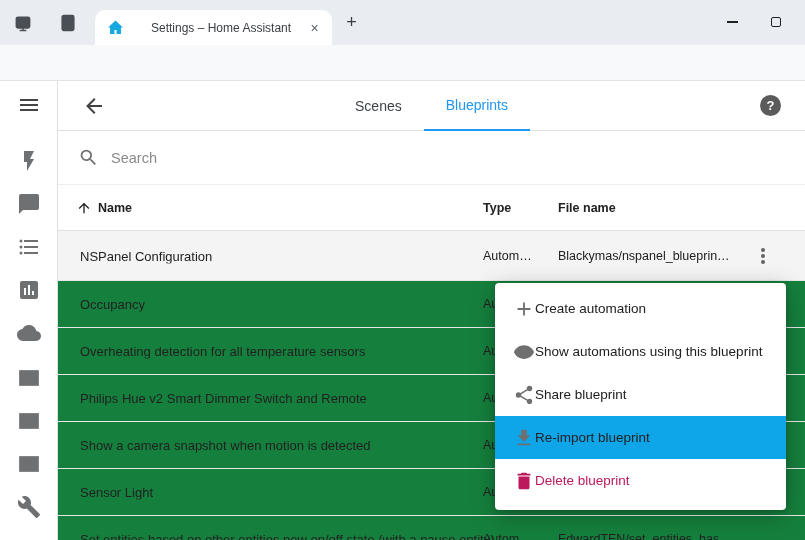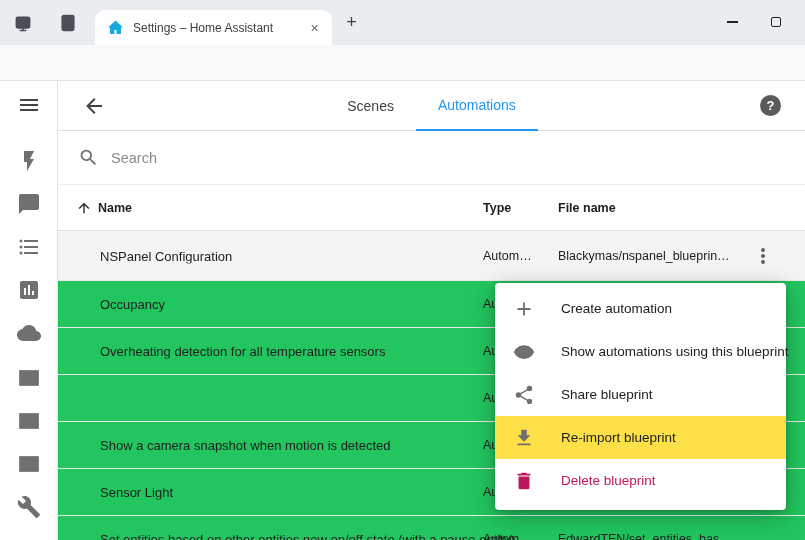--- a/index.html
+++ b/index.html
@@ -6,21 +6,21 @@
   html,body { width:805px; height:540px; overflow:hidden; }
   body { font-family:"Liberation Sans", sans-serif; background:#fff; position:relative; color:#212121; }
   svg { display:block; fill:currentColor; }
   .icw { display:flex; align-items:center; justify-content:center; }
 
   
   #titlebar { position:absolute; left:0; top:0; width:805px; height:45px; background:#e9edf2; }
   .tb-icon { position:absolute; top:13px; width:20px; height:20px; color:#4a4f55; }
   #tab { position:absolute; left:95px; top:10px; width:237px; height:35px; background:#fff; border-radius:10px 10px 0 0; display:flex; align-items:center; padding:0 8px 0 12px; }
   #tab-favicon { width:17px; height:17px; color:#18a8e0; }
-  #tab-title { font-size:12px; color:#3c4043; flex:1; white-space:nowrap; overflow:hidden; margin-left:9px; }
+  #tab-title { font-size:12px; color:#3c4043; flex:1; white-space:nowrap; overflow:hidden; margin-left:27px; }
   #tab-close { width:19px; height:19px; font-size:14px; color:#5f6368; display:flex; align-items:center; justify-content:center; border-radius:4px; }
   #new-tab { position:absolute; left:341px; top:12px; width:21px; height:21px; color:#3c4043; font-size:18px; line-height:20px; text-align:center; font-weight:400; }
   .winctl { position:absolute; top:0; width:42px; height:44px; display:flex; align-items:center; justify-content:center; }
   #min-btn { right:52px; } #max-btn { right:8px; }
   #min-btn .bar { width:11px; height:1.4px; background:#202124; }
   #max-btn .box { width:10px; height:10px; border:1.4px solid #202124; border-radius:2px; }
 
   
   #toolbar { position:absolute; left:0; top:45px; width:805px; height:36px; background:#f7f9fb; border-bottom:1px solid #e1e4e8; }
   .nav-ic { position:absolute; top:50px; width:24px; height:24px; color:#46484b; }
@@ -54,34 +54,34 @@
   #search-row { position:absolute; left:0; top:50px; width:747px; height:54px; border-bottom:1px solid #ededed; display:flex; align-items:center; padding-left:20px; }
   #search-ic { width:21px; height:21px; color:#717171; }
   #search-placeholder { font-size:14.5px; color:#8a8a8a; margin-left:12px; }
 
   #thead { position:absolute; left:0; top:104px; width:747px; height:46px; border-bottom:1px solid #e0e0e0; background:#fff; }
   #sort-ic { position:absolute; left:18px; top:15px; width:16px; height:16px; color:#212121; }
   .th { position:absolute; top:0; height:46px; line-height:46px; font-size:12.5px; font-weight:bold; color:#212121; white-space:nowrap; }
   #th-name { left:40px; } #th-type { left:425px; } #th-file { left:500px; }
 
   #rows { position:absolute; left:0; top:150px; width:747px; }
-  .row { position:relative; width:747px; height:47px; border-bottom:1px solid #e8e8e8; background:#22c55e; }
+  .row { position:relative; width:747px; height:47px; border-bottom:1px solid #e8e8e8; background:#15803d; }
   .row.selected { height:50px; background:#f4f4f4; }
-  .c-name { position:absolute; left:22px; top:50%; transform:translateY(-50%); font-size:13px; color:#212121; width:440px; white-space:nowrap; overflow:hidden; text-overflow:ellipsis;margin-left:20px; }
+  .c-name { position:absolute; left:22px; top:50%; transform:translateY(-50%); font-size:13px; color:#212121; width:440px; white-space:nowrap; overflow:hidden; text-overflow:ellipsis; }
   .c-type { position:absolute; left:425px; top:50%; transform:translateY(-50%); font-size:12.5px; color:#212121; white-space:nowrap; }
   .c-file { position:absolute; left:500px; top:50%; transform:translateY(-50%); font-size:12.5px; color:#212121; width:190px; white-space:nowrap; overflow:hidden; }
   .row-dots { position:absolute; left:693px; top:50%; transform:translateY(-50%); width:24px; height:24px; color:#616161; }
 
   
   #context-menu { position:absolute; left:495px; top:283px; width:291px; background:#fff; border-radius:4px; padding:4px 0 8px;
     box-shadow:0 6px 24px rgba(0,0,0,.28), 0 1px 5px rgba(0,0,0,.18); z-index:50; }
   .menu-item { height:43px; display:flex; align-items:center; padding-left:18px; }
-  .menu-item.highlighted { background:#fde047; }
+  .menu-item.highlighted { background:#0ea5e9; }
   .mi-icon { width:22px; height:22px; color:#6f6f6f; flex:none; }
-  .mi-label { font-size:13.5px; color:#212121; margin-left:26px; white-space:nowrap; }
+  .mi-label { font-size:13.5px; color:#212121; margin-left:0; white-space:nowrap; }
   .menu-item.danger .mi-icon, .menu-item.danger .mi-label { color:#be185d; }
 </style>
 </head>
 <body>
 
 <div id="titlebar">
   <span class="tb-icon" style="left:13px">
     <svg viewBox="0 0 24 24" fill="none" stroke="currentColor" stroke-width="1.8">
         <rect x="4" y="5" width="16" height="13" rx="2"></rect>
         <path d="M8 21h8M12 18v3"></path>
@@ -246,21 +246,21 @@
   <div id="main">
 
     <div id="ha-header">
       <span id="ha-back">
         <svg viewBox="0 0 24 24">
             <path d="M20,11V13H8L13.5,18.5L12.08,19.92L4.16,12L12.08,4.08L13.5,5.5L8,11H20Z"></path>
           </svg>
       </span>
       <div id="ha-tabs">
         <div class="ha-tab"><span>Scenes</span></div>
-        <div class="ha-tab active"><span>Automations</span></div>
+        <div class="ha-tab active"><span>Blueprints</span></div>
       </div>
       <span id="help-btn">?</span>
     </div>
 
     <div id="search-row">
       <span id="search-ic">
         <svg viewBox="0 0 24 24">
             <path d="M9.5,3A6.5,6.5 0 0,1 16,9.5C16,11.11 15.41,12.59 14.44,13.73L14.71,14H15.5L20.5,19L19,20.5L14,15.5V14.71L13.73,14.44C12.59,15.41 11.11,16 9.5,16A6.5,6.5 0 0,1 3,9.5A6.5,6.5 0 0,1 9.5,3M9.5,5C7,5 5,7 5,9.5C5,12 7,14 9.5,14C12,14 14,12 14,9.5C14,7 12,5 9.5,5Z"></path>
           </svg>
       </span>
@@ -293,20 +293,21 @@
         <span class="c-name">Occupancy</span>
         <span class="c-type">Autom…</span>
         <span class="c-file"></span>
       </div>
       <div class="row">
         <span class="c-name">Overheating detection for all temperature sensors</span>
         <span class="c-type">Autom…</span>
         <span class="c-file"></span>
       </div>
       <div class="row">
+        <span class="c-name">Philips Hue v2 Smart Dimmer Switch and Remote</span>
         <span class="c-type">Autom…</span>
         <span class="c-file"></span>
       </div>
       <div class="row">
         <span class="c-name">Show a camera snapshot when motion is detected</span>
         <span class="c-type">Autom…</span>
         <span class="c-file"></span>
       </div>
       <div class="row">
         <span class="c-name">Sensor Light</span>

